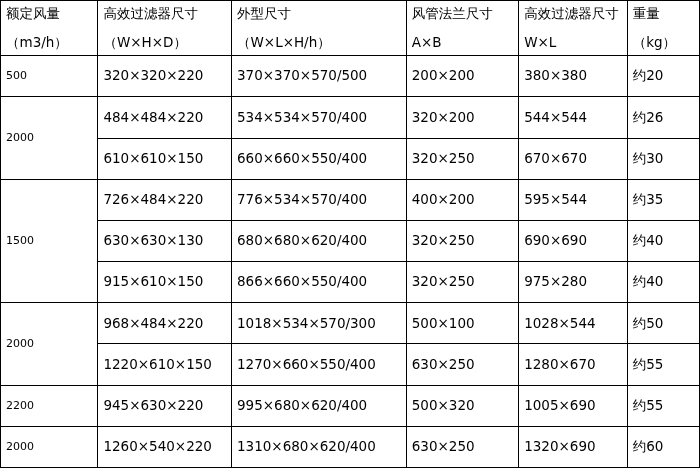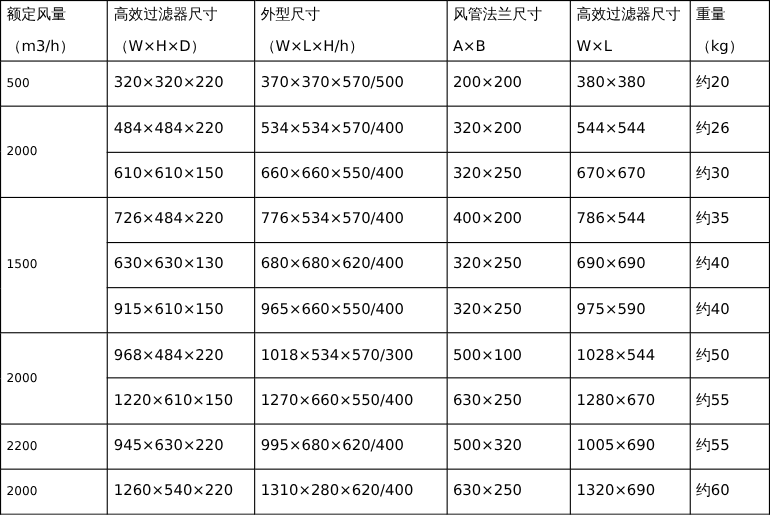--- a/index.html
+++ b/index.html
@@ -112,35 +112,35 @@
         <td>660×660×550/400</td>
         <td>320×250</td>
         <td>670×670</td>
         <td>约30</td>
       </tr>
       <tr>
         <td class="group-cell" rowspan="3">1500</td>
         <td>726×484×220</td>
         <td>776×534×570/400</td>
         <td>400×200</td>
-        <td>786×544</td>
+        <td>595×544</td>
         <td>约35</td>
       </tr>
       <tr>
         <td>630×630×130</td>
         <td>680×680×620/400</td>
         <td>320×250</td>
         <td>690×690</td>
         <td>约40</td>
       </tr>
       <tr>
         <td>915×610×150</td>
-        <td>965×660×550/400</td>
+        <td>866×660×550/400</td>
         <td>320×250</td>
-        <td>975×590</td>
+        <td>975×280</td>
         <td>约40</td>
       </tr>
       <tr>
         <td class="group-cell" rowspan="2">2000</td>
         <td>968×484×220</td>
         <td>1018×534×570/300</td>
         <td>500×100</td>
         <td>1028×544</td>
         <td>约50</td>
       </tr>
@@ -155,19 +155,19 @@
         <td class="group-cell" rowspan="1">2200</td>
         <td>945×630×220</td>
         <td>995×680×620/400</td>
         <td>500×320</td>
         <td>1005×690</td>
         <td>约55</td>
       </tr>
       <tr>
         <td class="group-cell" rowspan="1">2000</td>
         <td>1260×540×220</td>
-        <td>1310×280×620/400</td>
+        <td>1310×680×620/400</td>
         <td>630×250</td>
         <td>1320×690</td>
         <td>约60</td>
       </tr>
     </tbody>
 </table>
 
 </body></html>

